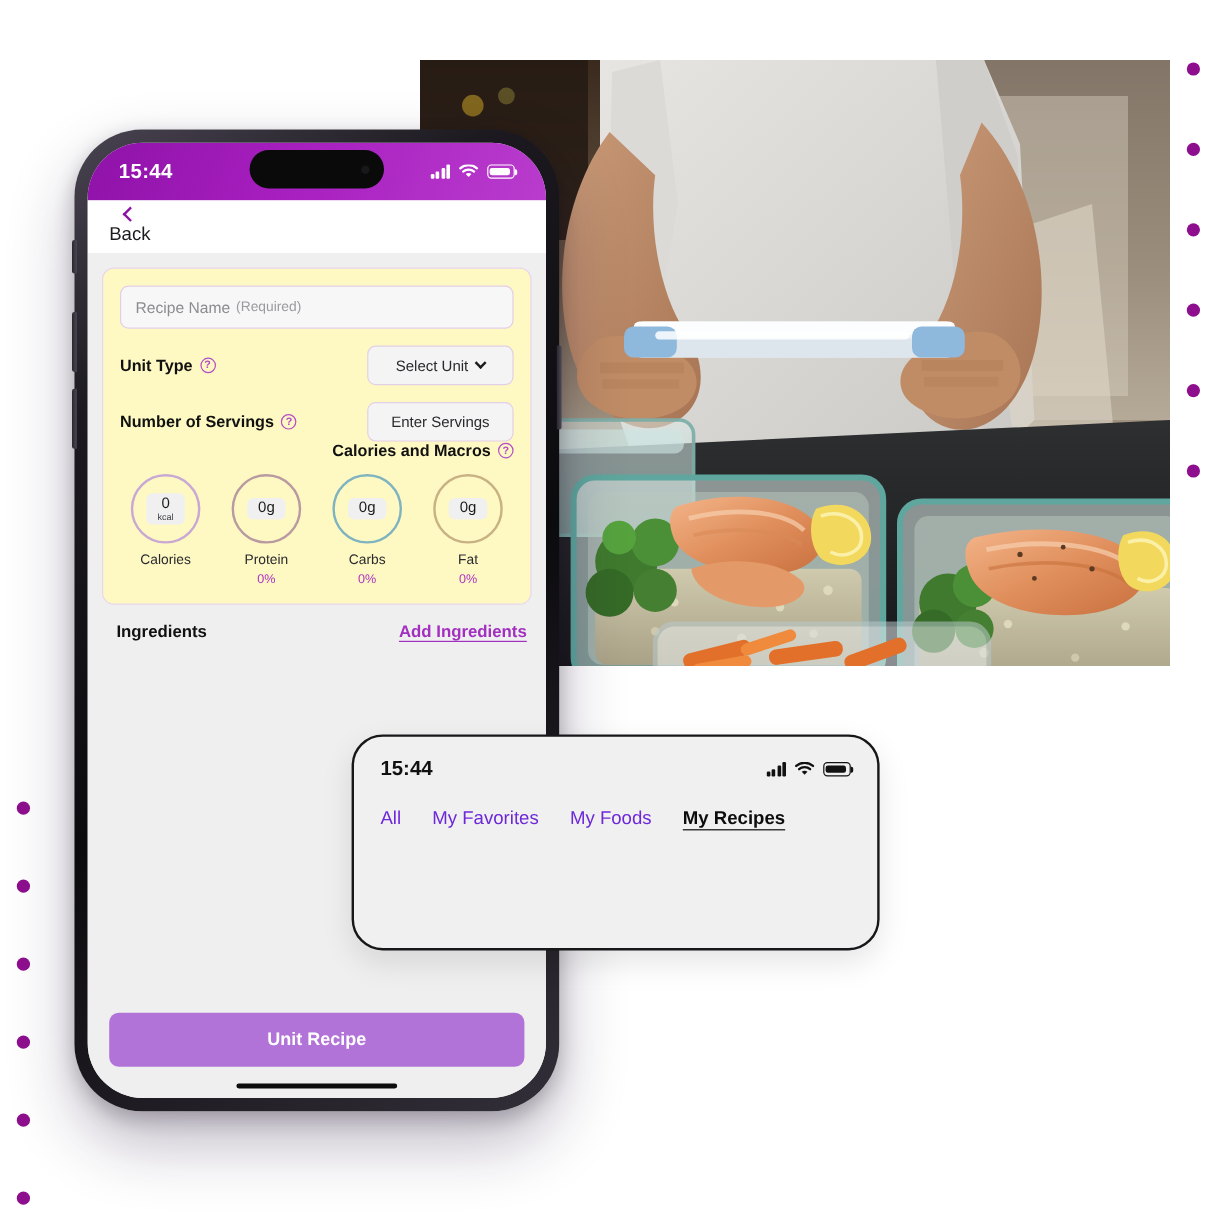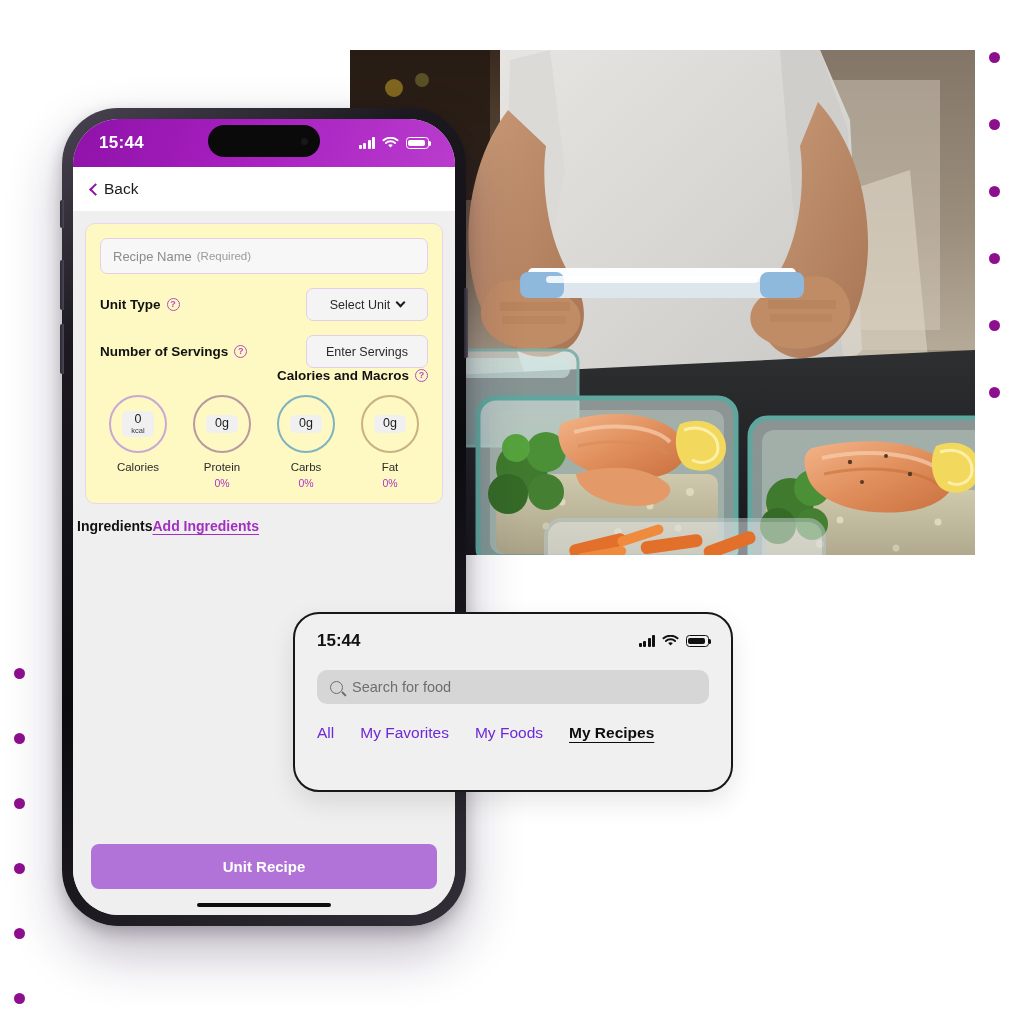--- a/index.html
+++ b/index.html
@@ -65,21 +65,21 @@
   .sig-bars i:nth-child(3){height:9px}.sig-bars i:nth-child(4){height:12px}
   .batt { width:23px; height:11.5px; border:1.6px solid #fff; border-radius:3.5px; position:relative; }
   .batt::after{content:"";position:absolute;right:-3.4px;top:3px;width:2px;height:5px;background:#fff;border-radius:0 1.5px 1.5px 0}
   .batt i{position:absolute;left:1.3px;top:1.3px;bottom:1.3px;width:17px;background:#fff;border-radius:2px}
 
   
   #nav-bar {
     flex:0 0 44px; background:#fff; display:flex; align-items:center;
     position:relative; padding: 0 18px;
   }
-  #back-btn { display:flex; align-items:center; gap:4px; cursor:pointer; }
+  #back-btn { display:flex; align-items:center; gap:4px; cursor:pointer;flex-direction:column; }
   #back-chevron { width:9px; height:9px; border-left:2.6px solid #8e12a8; border-bottom:2.6px solid #8e12a8; transform:rotate(45deg); }
   #back-label { font-size:15.5px; color:#1c1c1e; font-weight:500; }
   #nav-title {
     position:absolute; left:0; right:0; text-align:center;
     font-size:16px; font-weight:700; color:#111; pointer-events:none;
   }
 
   
   #app-body { flex:1; background:#efefef; position:relative; display:flex; flex-direction:column; }
 
@@ -119,22 +119,22 @@
     background:#f0f0f1;border-radius:5px;padding:2px 9px;
     display:flex;flex-direction:column;align-items:center;line-height:1.08;
   }
   .macro-val { font-size:12.5px;color:#1c1c1e; }
   .macro-unit { font-size:7.5px;color:#3a3a3e;margin-top:1px; }
   .macro-name { font-size:11.5px;color:#2a2a2e;margin-top:8px; }
   .macro-pct { font-size:10.5px;color:#b033c4;margin-top:4px;font-weight:500; }
 
   
   #ingredients-row {
-    display:flex;align-items:center;
-    padding: 14px 16px 0 4px;
+    display:flex;align-items:center;justify-content:space-between;
+    padding: 14px 16px 0 24px;
   }
   #ingredients-title { font-size:14px;font-weight:700;color:#111; }
   #add-ingredients-link {
     font-size:14px;font-weight:700;color:#a22fc0;text-decoration:underline;
     text-underline-offset:3px; cursor:pointer;
   }
   #ingredients-empty { flex:1; }
 
   
   #save-wrap { padding: 0 18px 14px 18px; }
@@ -498,24 +498,20 @@
           <path d="M8.5 10.6 L6.1 8.1 C7.4 6.9 9.6 6.9 10.9 8.1 Z" fill="#111"></path>
           <path d="M3.9 6.0 C6.4 3.7 10.6 3.7 13.1 6.0" stroke="#111" stroke-width="1.9" fill="none" stroke-linecap="round"></path>
           <path d="M1.5 3.3 C5.4 -0.2 11.6 -0.2 15.5 3.3" stroke="#111" stroke-width="1.9" fill="none" stroke-linecap="round"></path>
         </svg>
         <span class="batt dark">
             <i></i>
           </span>
       </div>
     </div>
 
-    <div id="search-field">
-      <span id="search-mag"></span>
-      <span id="search-placeholder">Search for food</span>
-    </div>
 
     <div id="card-tabs">
       <span class="card-tab">All</span>
       <span class="card-tab">My Favorites</span>
       <span class="card-tab">My Foods</span>
       <span class="card-tab active">My Recipes</span>
     </div>
 
   </div>
 

